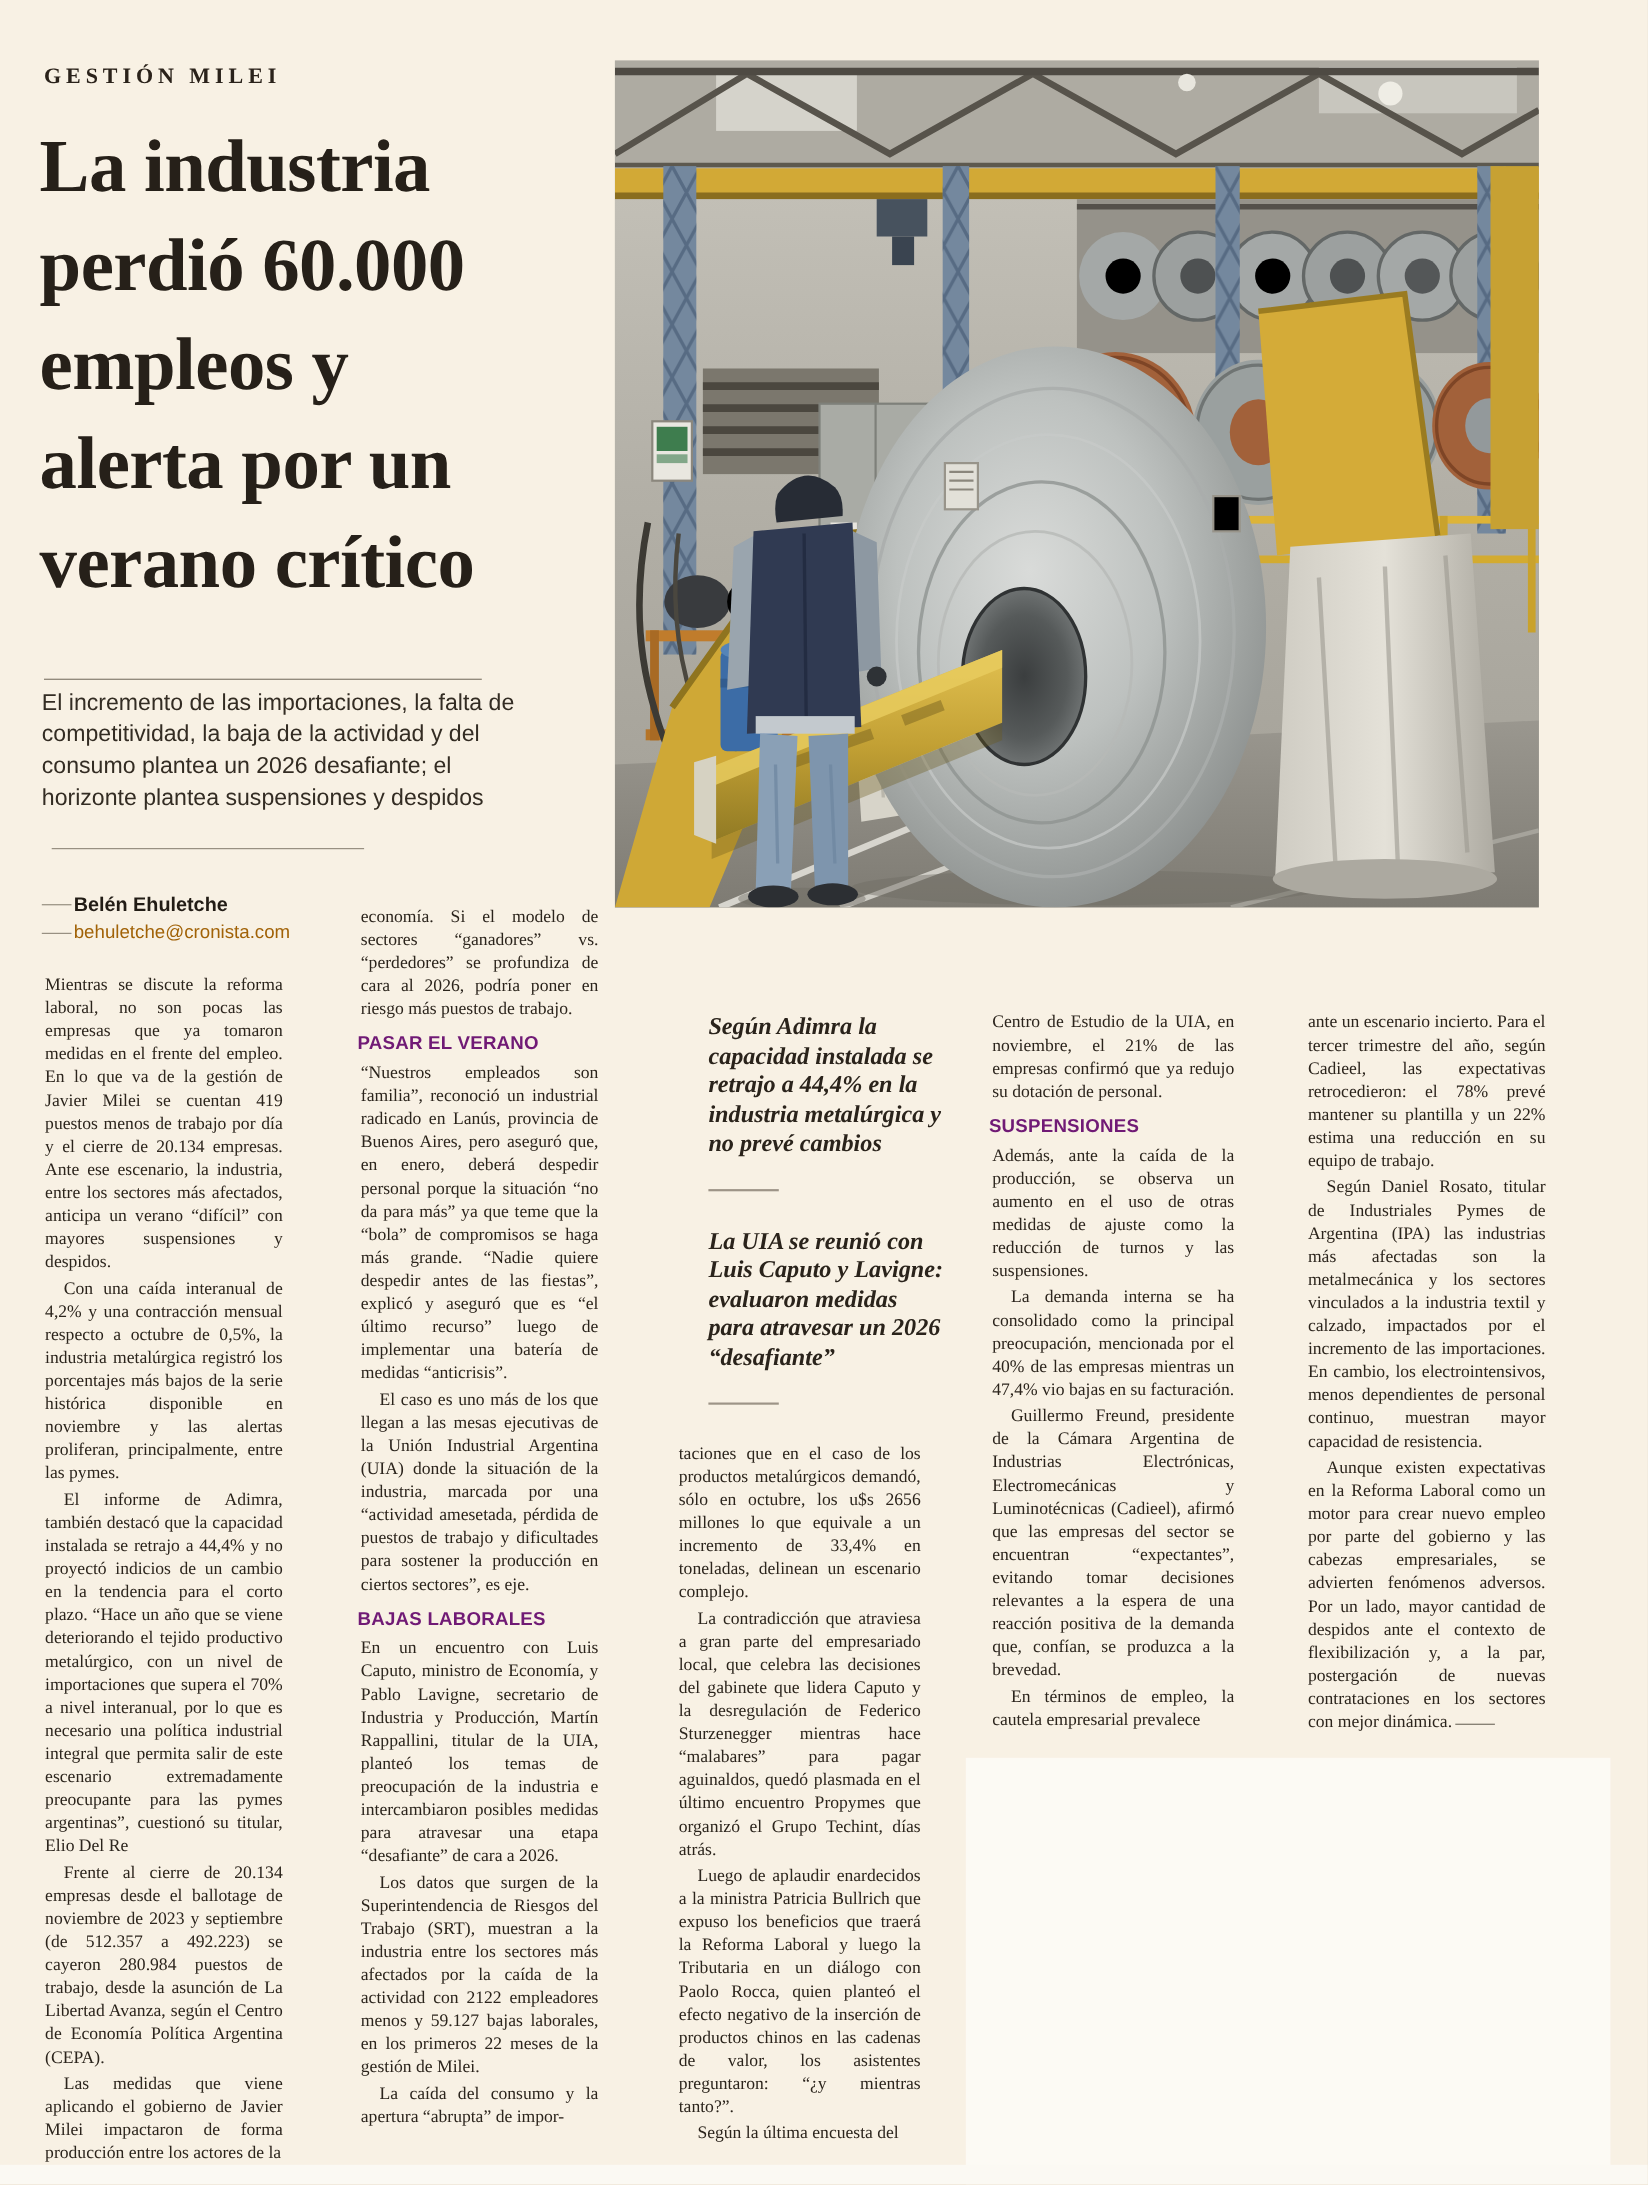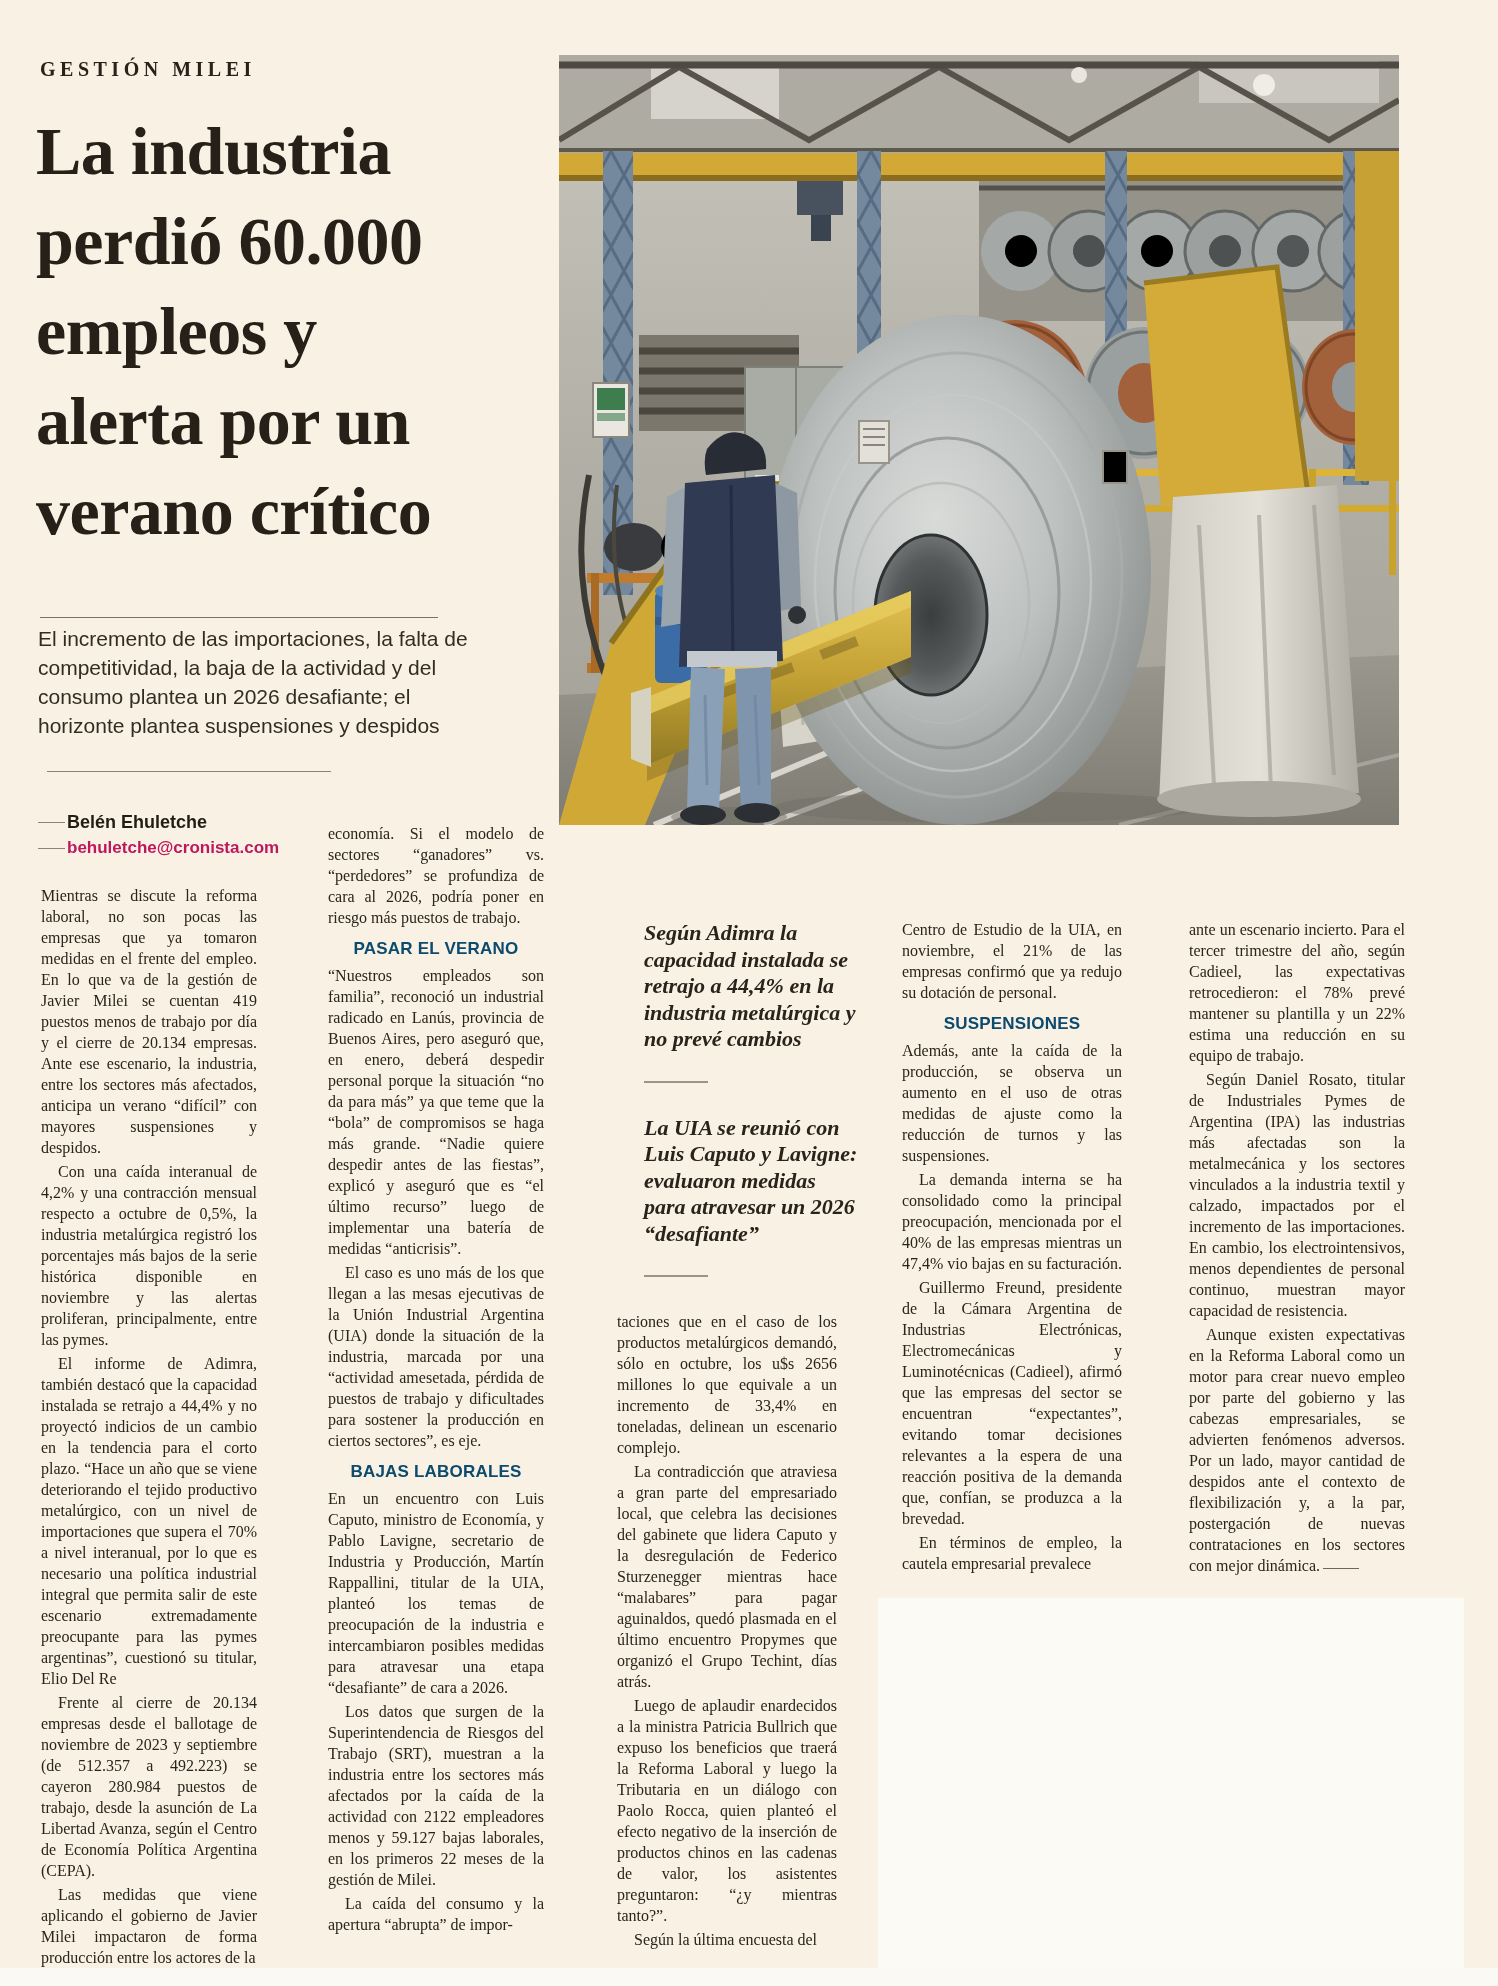--- a/index.html
+++ b/index.html
@@ -30,21 +30,21 @@
   }
   .rule-byline{
     position:absolute; left:47px; top:771px; width:284px; height:1px;
     background:#8d8577;
   }
   .byline{ position:absolute; left:38px; top:812px;
     font-family:"Liberation Sans","DejaVu Sans",sans-serif;}
   .byline-row{display:flex;align-items:center;gap:2px;margin-bottom:5px;}
   .byline-dash{width:27px;height:1px;background:#8d8577;}
   .byline-author{font-weight:700;font-size:18px;color:#221c15;}
-  .byline-email{font-size:17px;color:#be185d;font-weight:bold;}
+  .byline-email{font-size:17px;color:#a16207;}
 
   .photo-wrap{position:absolute; left:559px; top:55px; width:840px; height:770px;
     overflow:hidden; background:#a5a29a;}
   .photo-wrap svg{display:block;}
   .caption{
     position:absolute; left:612px; top:838px; width:786px;
     font:700 19px/24px "Liberation Sans","DejaVu Sans",sans-serif;
     color:#191510;
   }
 
@@ -55,21 +55,21 @@
 
   .col{
     position:absolute; width:222px; text-align:justify;
     font:16px/21px "Liberation Serif","DejaVu Serif",serif;
     color:#2b241c; hyphens:auto; -webkit-hyphens:auto;
   }
   .col p{margin:3px;}
   .col p.ind{text-indent:17px;}
   .subhead{
     font:700 17px/20px "Liberation Sans","DejaVu Sans",sans-serif;
-    letter-spacing:0.2px; margin:11px 0 6px; text-align:center; color:#0c4a6e;
+    letter-spacing:0.2px; margin:11px 0 6px; text-align:left; color:#701a75;
   }
   #col1{left:38px;  top:882px;}
   #col2{left:325px; top:820px;}
   #col3-quotes{position:absolute; left:644px; top:920px; width:252px;}
   .pq{
     font:italic 700 22px/26.5px "Liberation Serif","DejaVu Serif",serif;
     color:#2a231b; white-space:pre-line; margin:0 0 28px;
   }
   .pq-rule{width:64px;height:2px;background:#9d9487;margin:0 0 32px;}
   #col3-body{left:614px; top:1308px; width:226px;}

